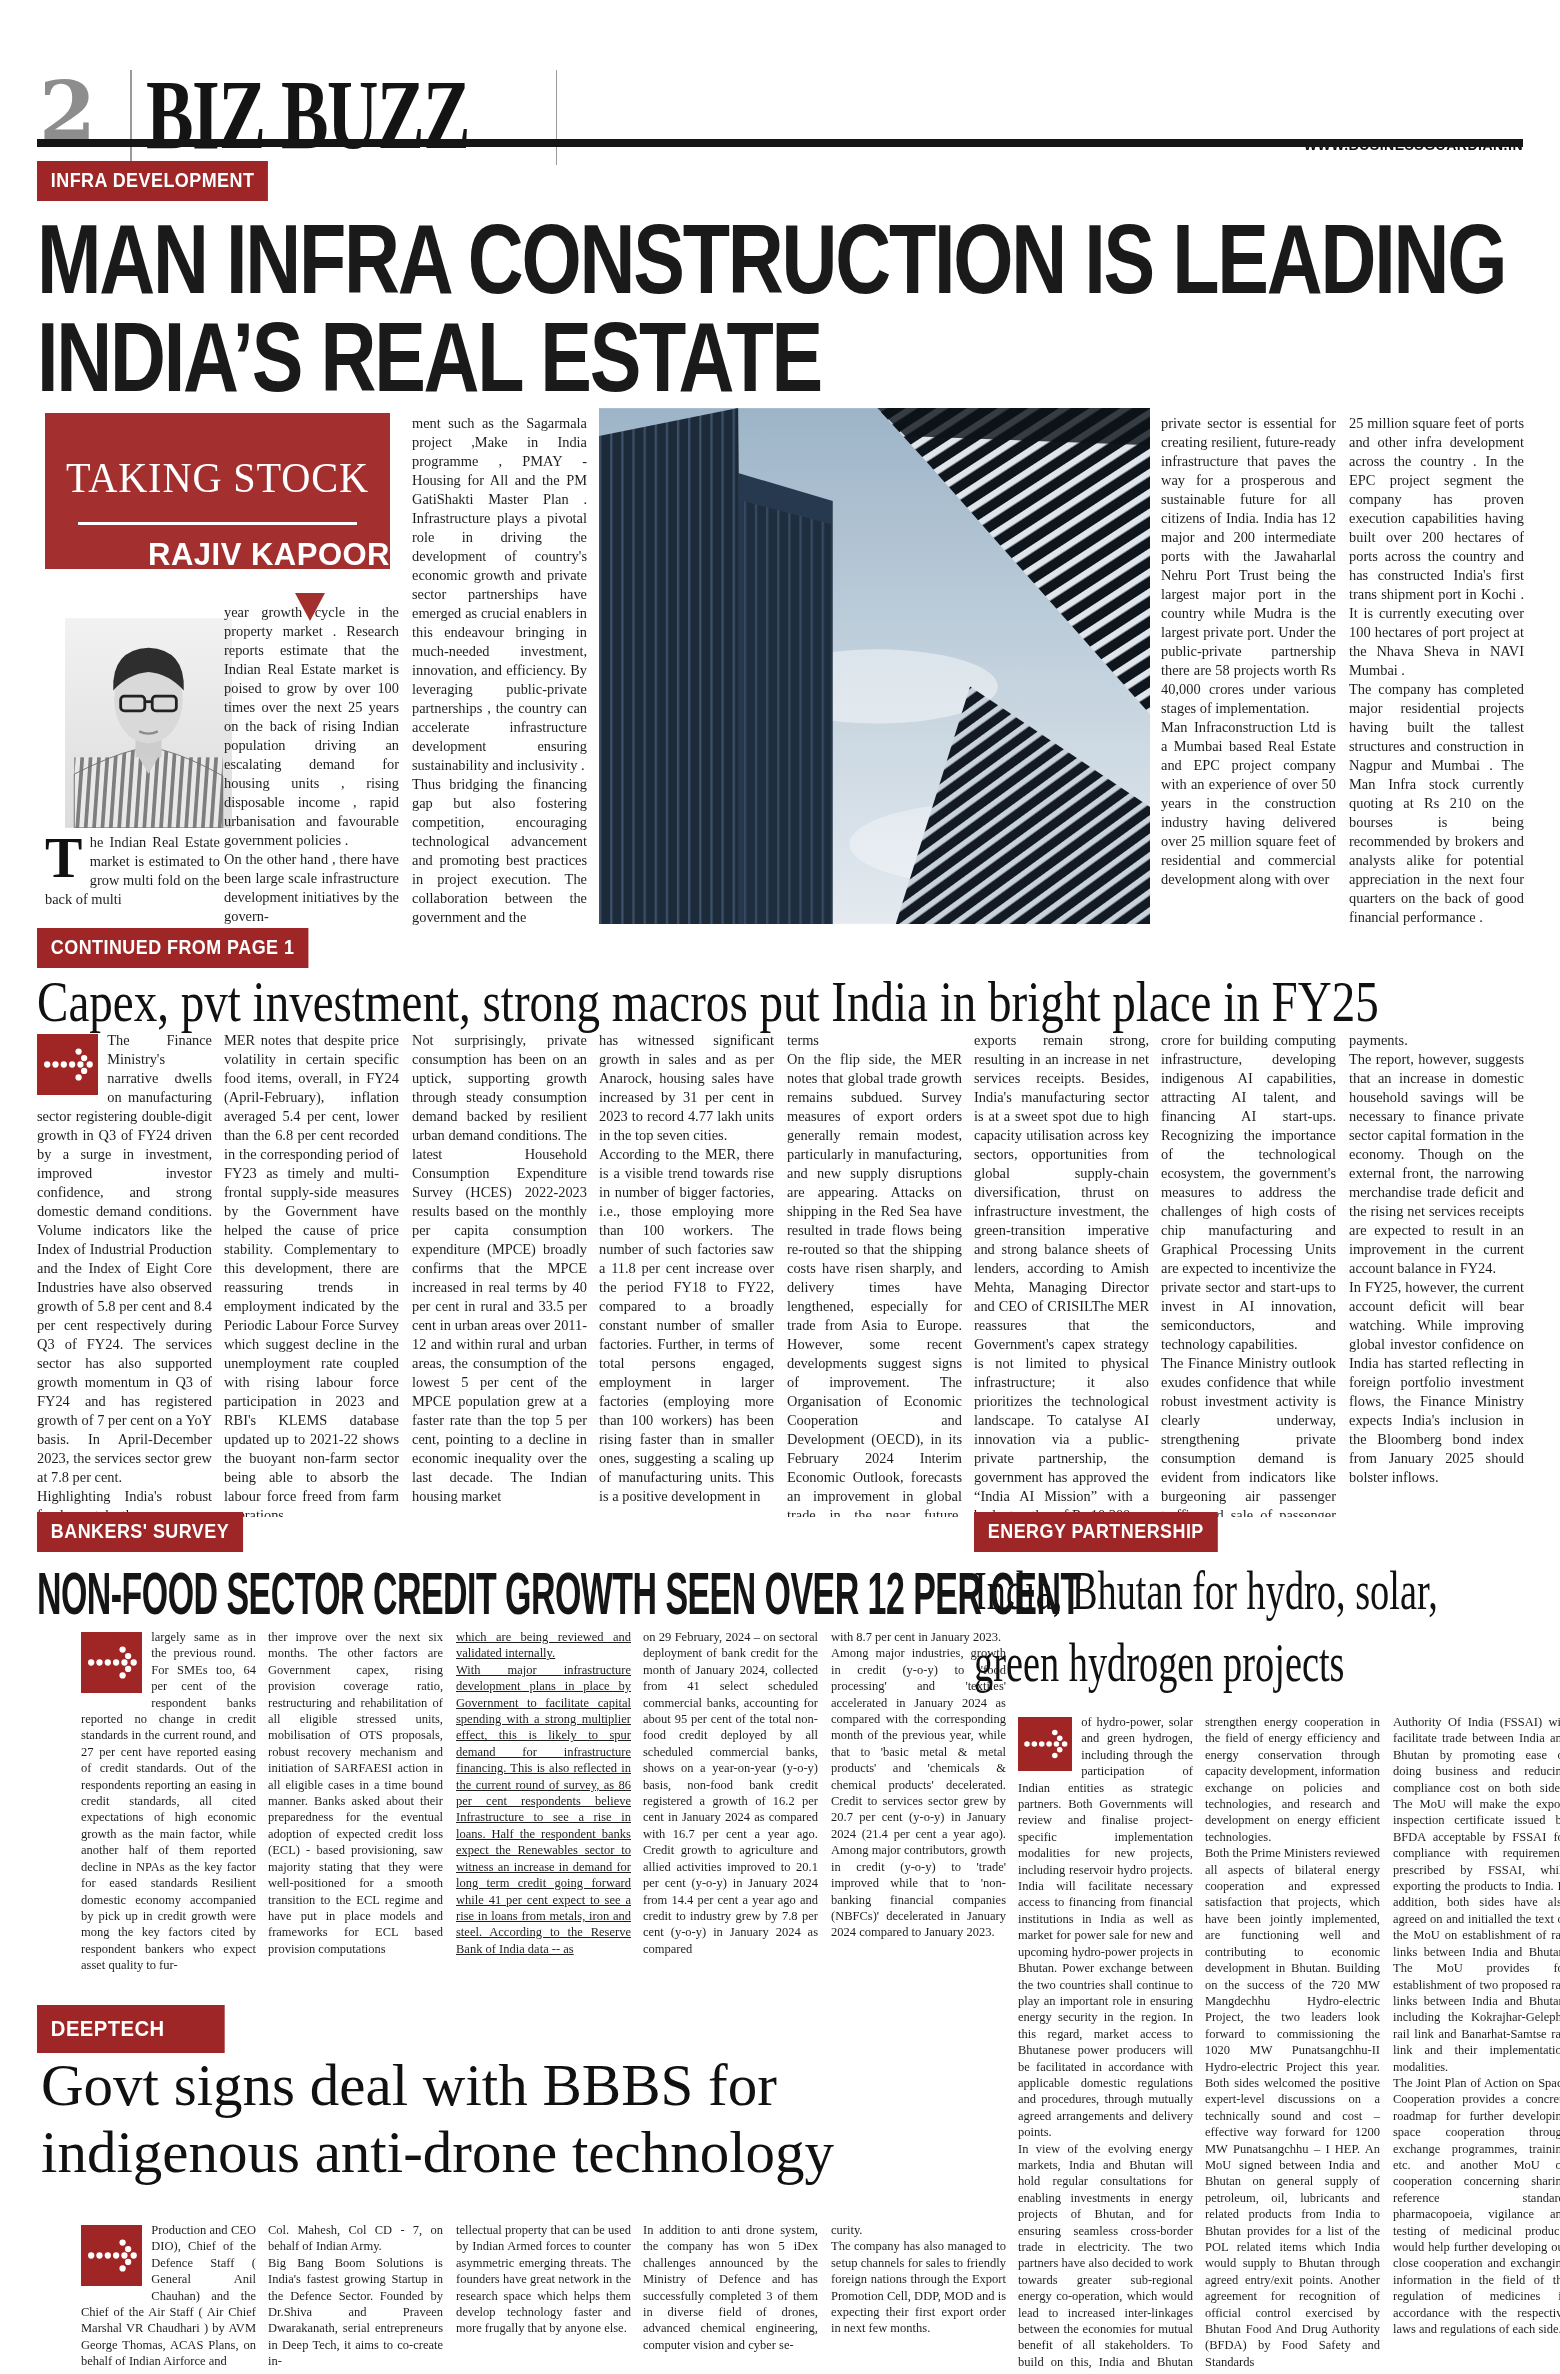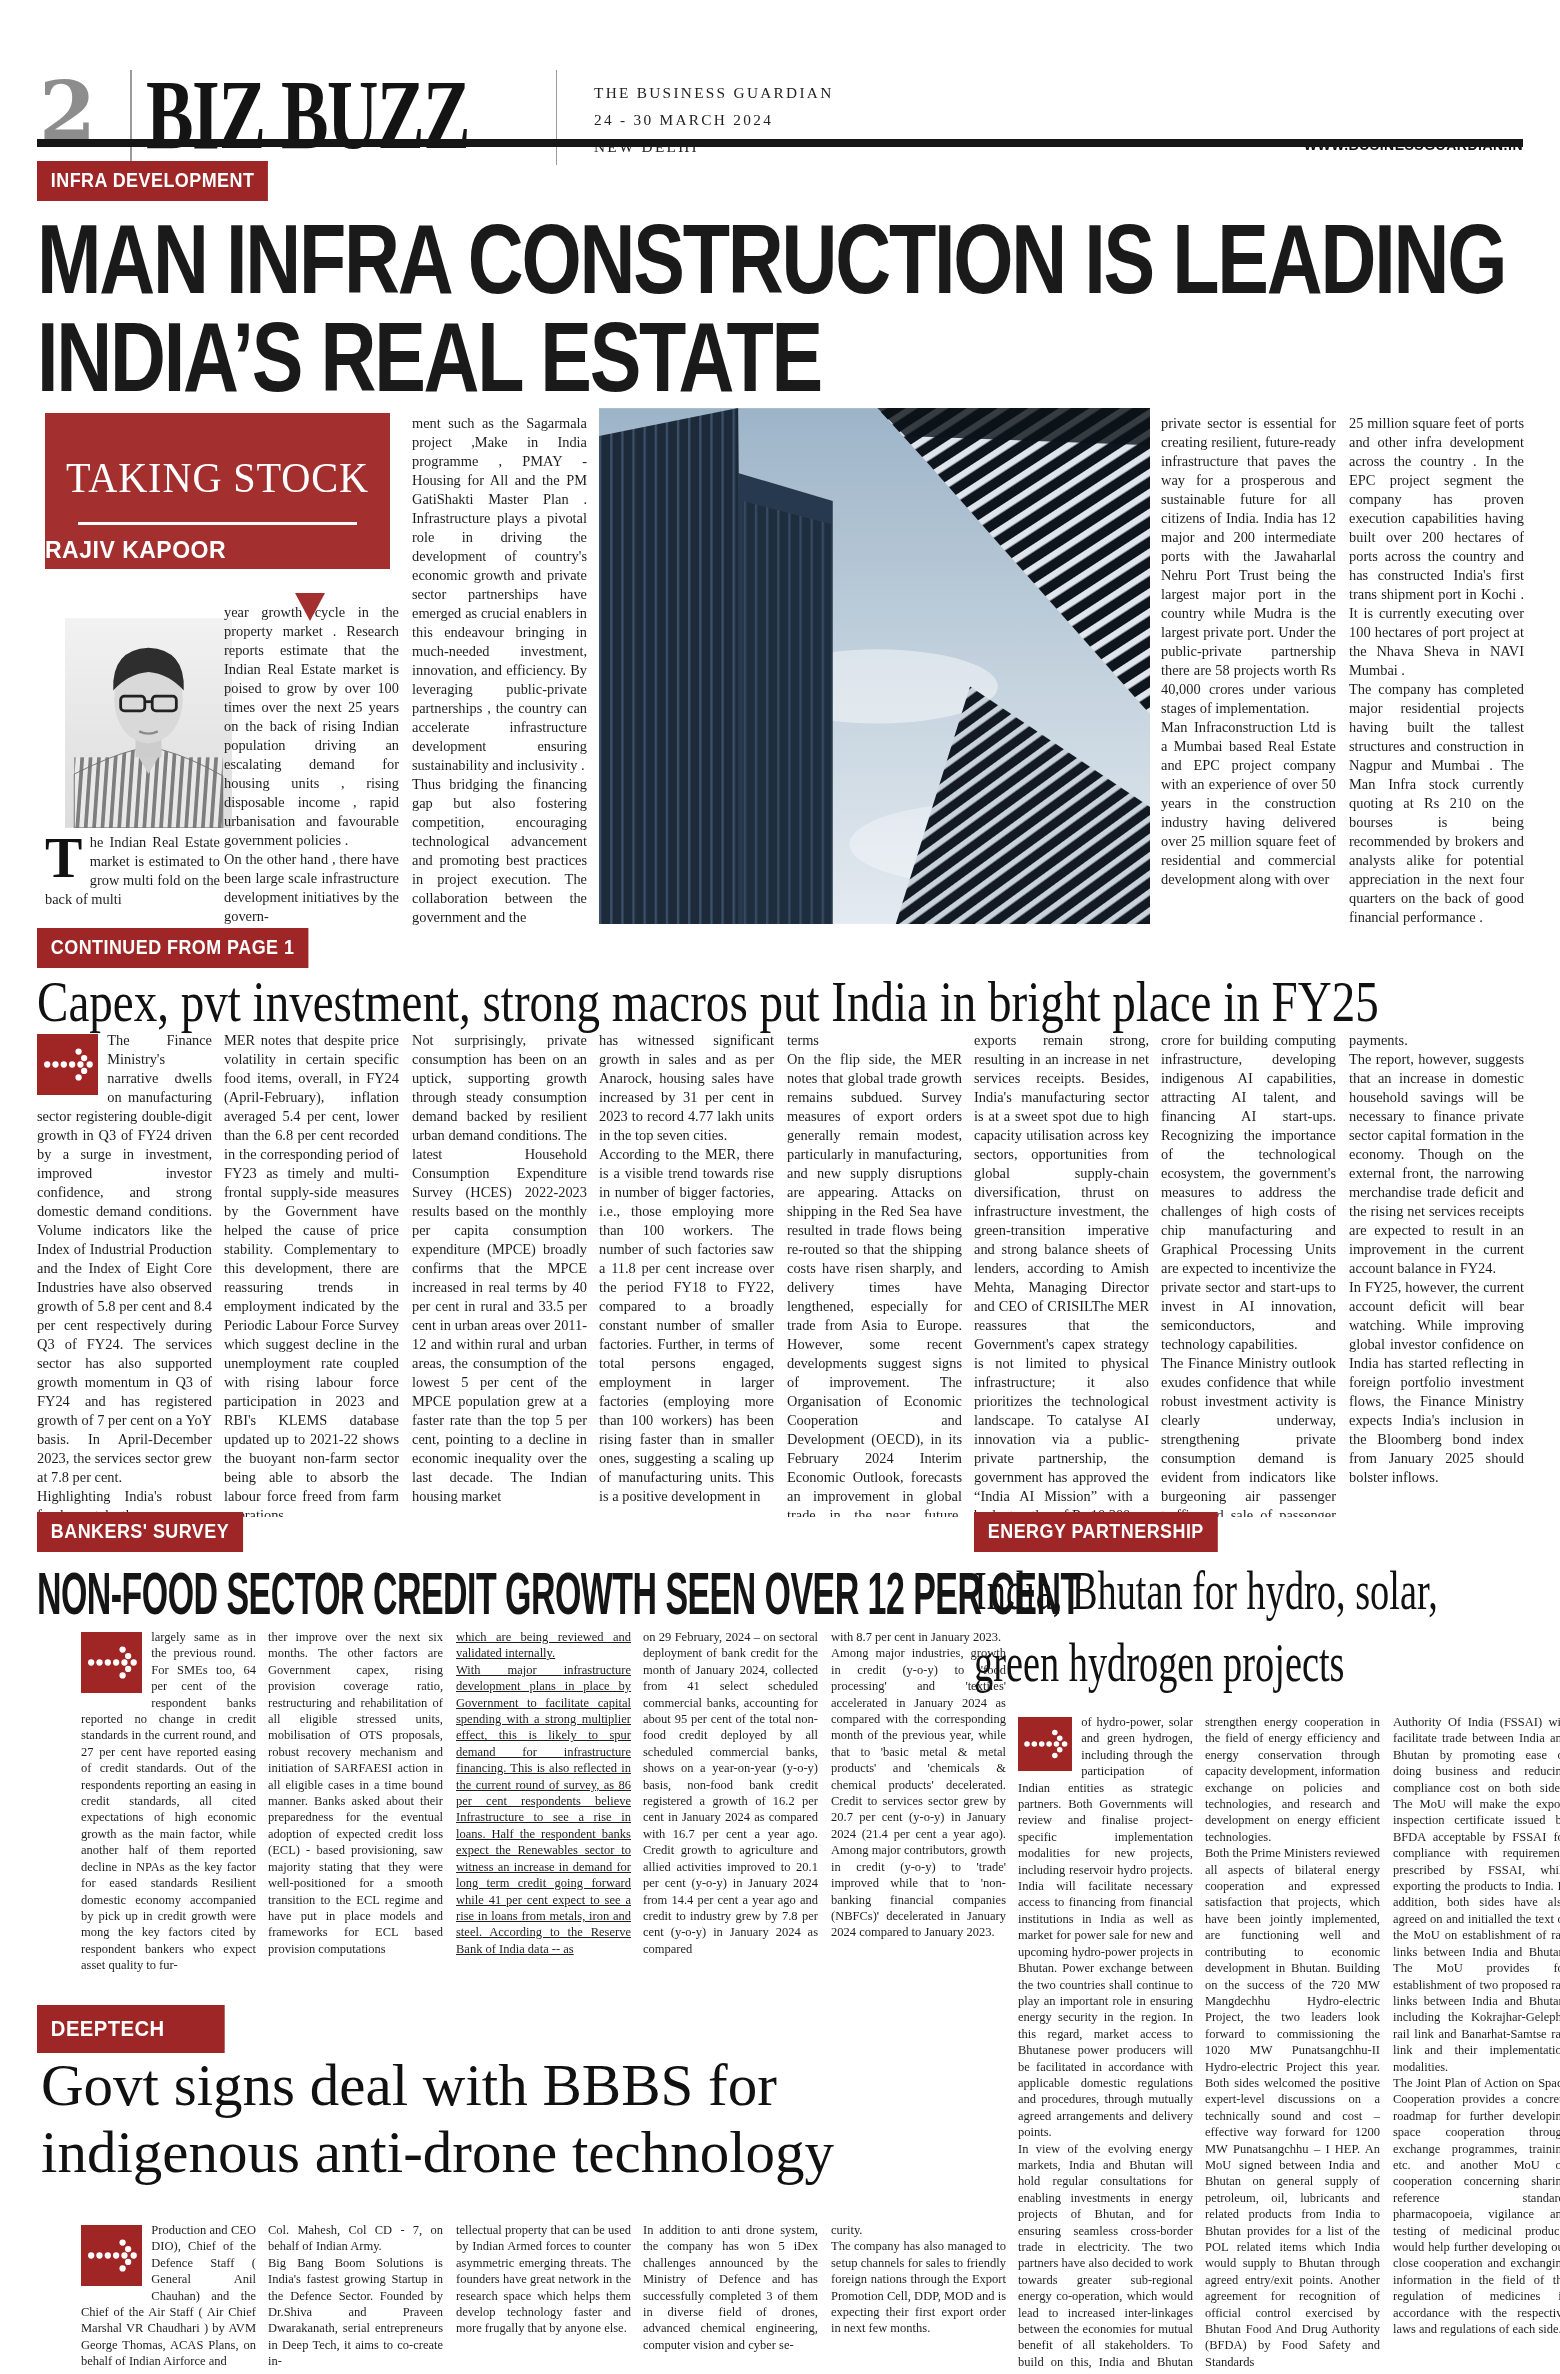--- a/index.html
+++ b/index.html
@@ -34,41 +34,36 @@
   .body-lg{font-size:14.4px;line-height:19px;}
   .body-sm{font-size:12.5px;line-height:16.4px;margin-left:44px;}
   .coltext{white-space:pre-line;}
   .art-icon{float:left;width:61px;height:61px;margin:2.8px 9.3px 1.9px 0;}
   .dropcap{float:left;font-size:56px;line-height:43px;font-weight:bold;padding:3.7px 7.4px 0 0;color:#111;}
   
   .tsbox{position:absolute;left:45px;top:413px;width:345px;height:156px;background:#a32f2f;color:#fff;}
   .tsbox .t{position:absolute;top:41px;left:0;right:0;text-align:center;font-family:"Liberation Serif",serif;
             font-size:42px;letter-spacing:0.9px;transform:scale(.96,1);transform-origin:center top;white-space:nowrap;}
   .tsbox .rule{position:absolute;top:109px;left:33px;right:33px;height:2.8px;background:#fff;}
-  .tsbox .a{position:absolute;top:124px;left:0;right:0;text-align:left;font-family:"Liberation Sans",sans-serif;
-            font-weight:bold;font-size:23px;letter-spacing:0.5px;}
+  .tsbox .a{position:absolute;top:124px;left:0;right:0;text-align:right;font-family:"Liberation Sans",sans-serif;
+            font-weight:bold;font-size:31px;letter-spacing:0.5px;}
   .tspointer{position:absolute;left:295px;top:593px;width:0;height:0;
              border-left:15px solid transparent;border-right:15px solid transparent;border-top:28px solid #a32f2f;}
   .imgframe{position:absolute;overflow:hidden;}
 </style>
 </head>
 <body>
 
 <div id="page">
 
   <div class="masthead">
     <div class="pagenum">2</div>
     <div class="mast-rule" style="left:93px;top:37px;height:95px;"></div>
     <div class="biztitle">BIZ BUZZ</div>
     <div class="mast-rule" style="left:519px;top:37px;height:95px;width:0.9px;"></div>
-    <div class="pubblock">
-      <div>THE BUSINESS GUARDIAN</div>
-      <div>24 - 30 MARCH 2024</div>
-      <div>NEW DELHI</div>
-    </div>
     <div class="website">WWW.BUSINESSGUARDIAN.IN</div>
   </div>
   <div class="thickrule"></div>
 
   <div class="tag" style="left:37px;top:161px;">INFRA DEVELOPMENT</div>
   <div class="hl-main" style="top:210px;">MAN INFRA CONSTRUCTION IS LEADING</div>
   <div class="hl-main" style="top:308px;">INDIA’S REAL ESTATE</div>
 
   <div class="tsbox">
     <div class="t">TAKING STOCK</div>

